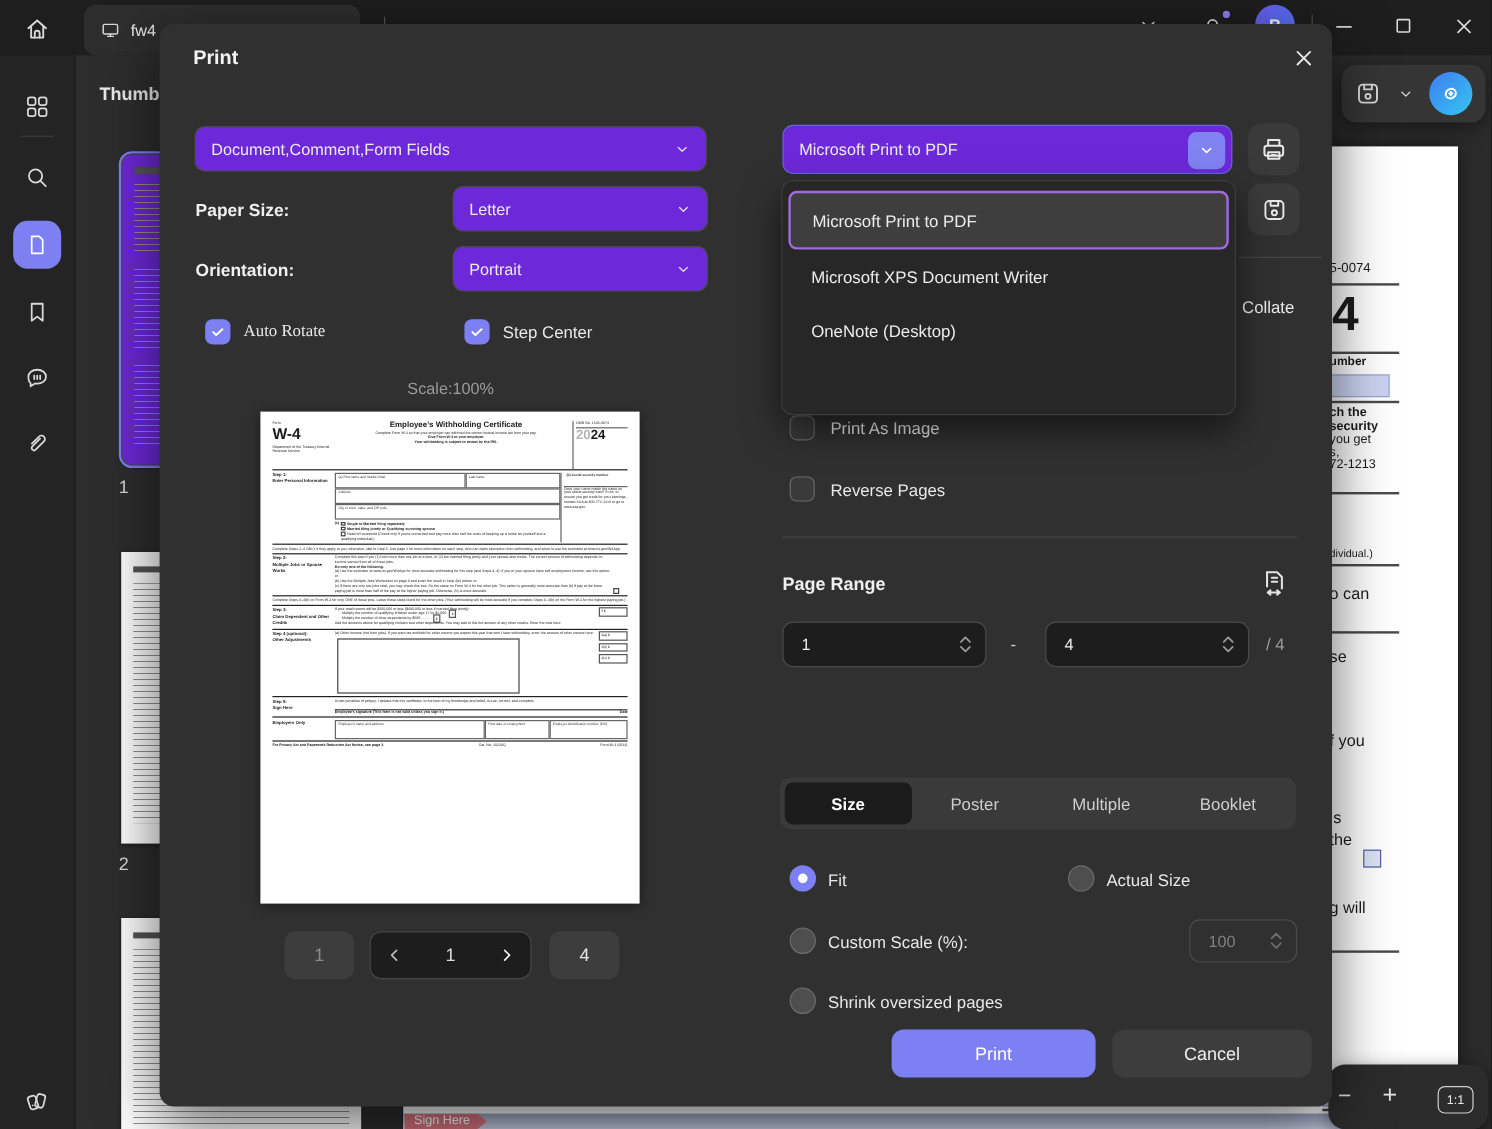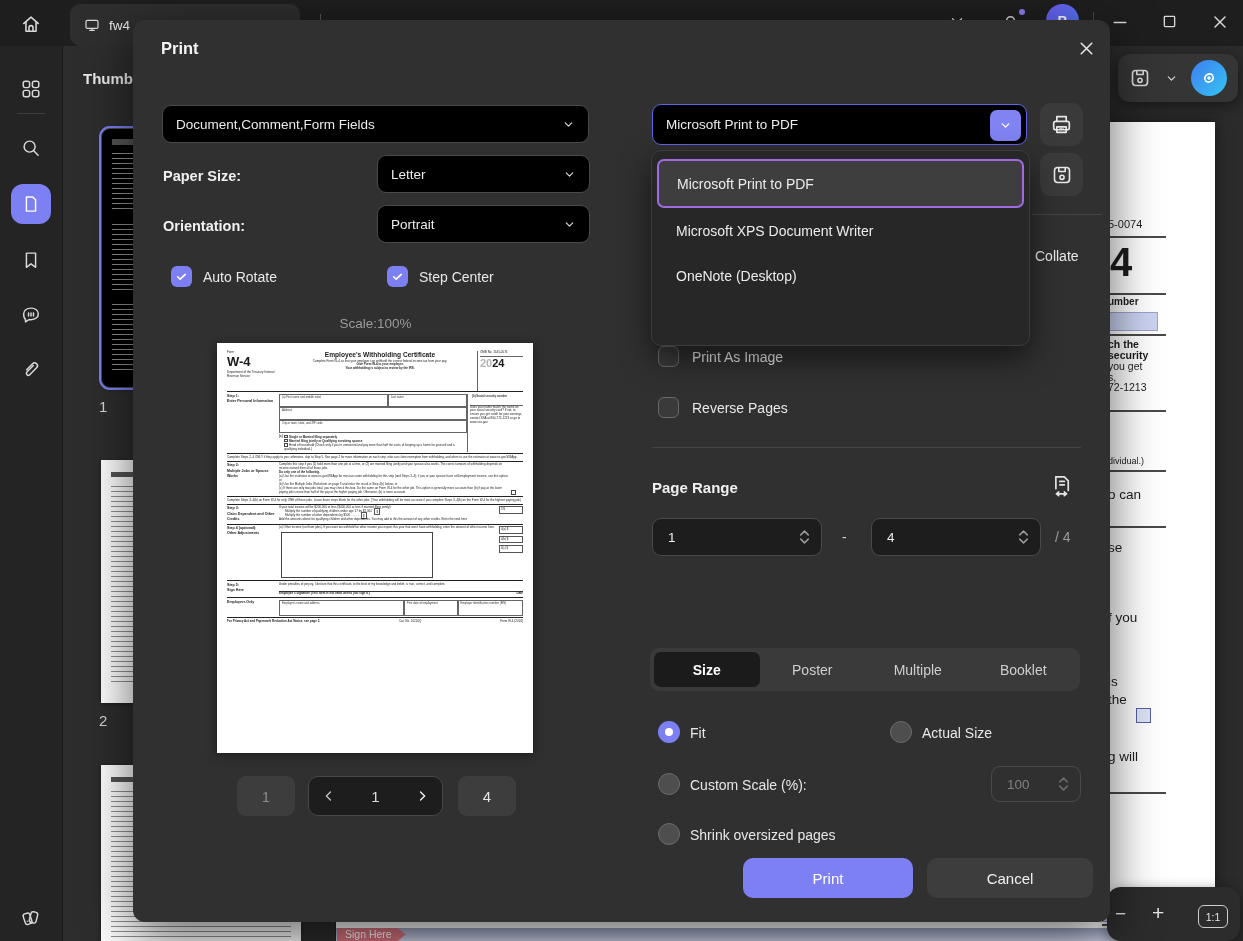--- a/index.html
+++ b/index.html
@@ -63,21 +63,21 @@
              color:#e6e6e6;font-size:10.5px;display:flex;align-items:center;justify-content:center;}
 
   
   .dialog{position:absolute;left:133px;top:20px;width:977px;height:902px;background:#303030;border-radius:12px;
           box-shadow:0 14px 50px rgba(0,0,0,.6);z-index:50;}
   .dlg-title{position:absolute;left:28px;top:19px;font-size:16.5px;font-weight:bold;color:#f3f3f3;}
   .dlg-close{position:absolute;left:938px;top:13px;width:30px;height:30px;display:flex;align-items:center;justify-content:center;color:#e6e6e6;}
   .lbl{position:absolute;font-size:14.5px;font-weight:bold;color:#f0f0f0;}
   .txt{position:absolute;font-size:14px;color:#e8e8e8;}
   .muted{color:#9b9b9b;}
-  .sel{position:absolute;background:#000000;border:1px solid #4a4a4a;border-radius:9px;color:#ececec;font-size:13.5px;
+  .sel{position:absolute;background:#6d28d9;border:1px solid #4a4a4a;border-radius:9px;color:#ececec;font-size:13.5px;
        display:flex;align-items:center;justify-content:space-between;padding:0 13px;}
   .cb{position:absolute;width:21px;height:21px;border-radius:6px;display:flex;align-items:center;justify-content:center;}
   .cb.on{background:#7d80f2;}
   .cb.off{background:#3a3a3a;border:1.4px solid #6a6a6a;}
   .rd{position:absolute;width:22px;height:22px;border-radius:50%;}
   .rd.on{background:#7d80f2;}
   .rd.on::after{content:"";position:absolute;left:7px;top:7px;width:8px;height:8px;border-radius:50%;background:#fff;}
   .rd.off{background:#4e4e4e;border:1.4px solid #6b6b6b;}
   .spin{position:absolute;background:#1d1d1d;border:1px solid #4a4a4a;border-radius:9px;color:#ececec;font-size:13.5px;
         display:flex;align-items:center;justify-content:space-between;padding:0 11px 0 15px;}
@@ -380,21 +380,21 @@
       </span>
     </div>
 
     <div class="cb on" style="left:38px;top:246px;">
       <span>
         <svg width="13" height="13" viewBox="0 0 24 24" fill="none" stroke="#fff" stroke-width="3" stroke-linecap="round" stroke-linejoin="round">
             <path d="m5 12.5 4.5 4.5L19 8"></path>
           </svg>
       </span>
     </div>
-    <div class="txt" style="left:70px;top:249px;">Auto Rotate</div>
+    <div class="txt" style="left:70px;top:249px;font-family:Liberation Serif, serif;">Auto Rotate</div>
     <div class="cb on" style="left:254px;top:246px;">
       <span>
         <svg width="13" height="13" viewBox="0 0 24 24" fill="none" stroke="#fff" stroke-width="3" stroke-linecap="round" stroke-linejoin="round">
             <path d="m5 12.5 4.5 4.5L19 8"></path>
           </svg>
       </span>
     </div>
     <div class="txt" style="left:286px;top:249px;">Step Center</div>
 
     <div class="txt muted" style="left:29px;top:296px;width:427px;text-align:center;font-size:13.5px;">Scale:100%</div>

